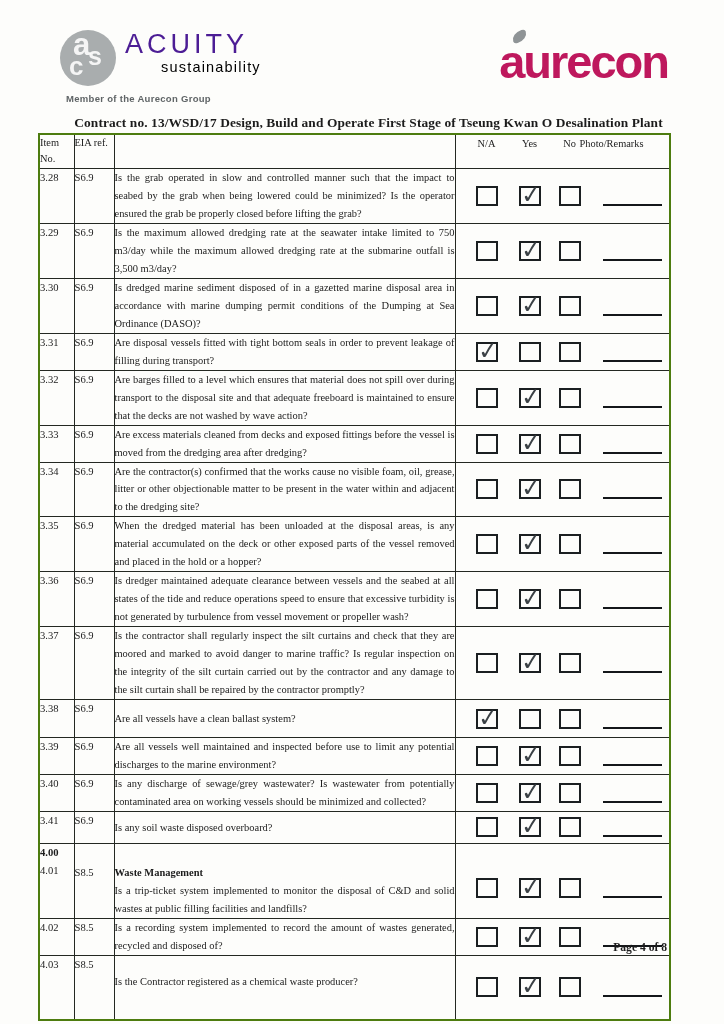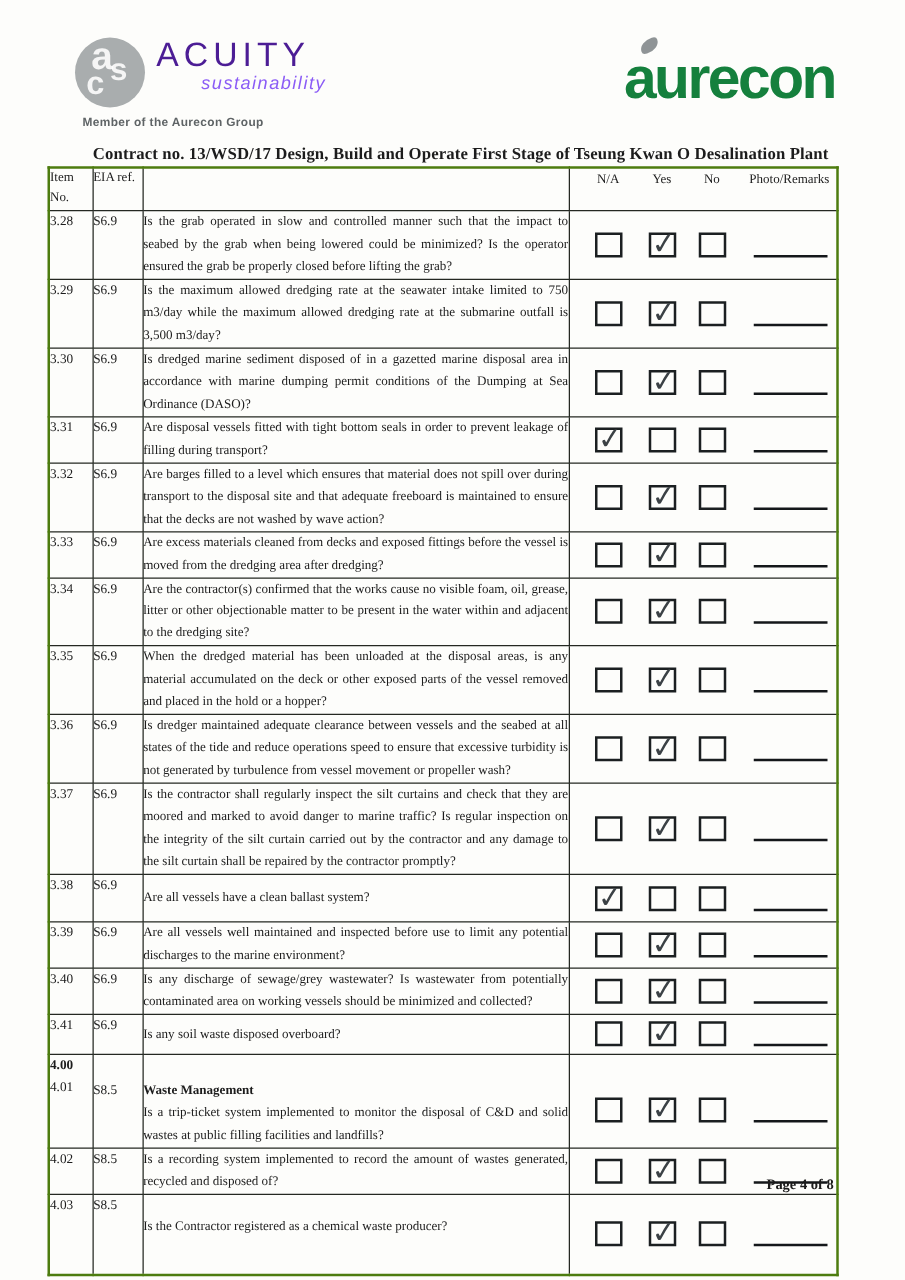--- a/index.html
+++ b/index.html
@@ -17,36 +17,36 @@
   .acuity-top{display:flex;align-items:flex-start;gap:9px;}
   .acuity-circle{
     width:56px;height:56px;border-radius:50%;
     background:#a9adae;position:relative;flex:0 0 auto;
     font-family:"Liberation Sans", sans-serif;font-weight:bold;color:rgba(255,255,255,.88);
   }
   .acuity-circle .m0{position:absolute;top:-3px;left:13px;font-size:31px;}
   .acuity-circle .m1{position:absolute;top:12px;left:28px;font-size:25px;}
   .acuity-circle .m2{position:absolute;top:21px;left:9px;font-size:26px;}
   .acuity-name{font-family:"Liberation Sans", sans-serif;font-size:27px;line-height:1.05;letter-spacing:4px;color:#4c1d95;font-weight:500;}
-  .acuity-sub{font-family:"Liberation Sans", sans-serif;font-size:14.5px;letter-spacing:1.2px;color:#8b5cf6;padding-left:36px;margin-top:1px;font-style:italic;}
+  .acuity-sub{font-family:"Liberation Sans", sans-serif;font-size:14.5px;letter-spacing:1.2px;color:#000000;padding-left:36px;margin-top:1px;}
   .acuity-tag{font-family:"Liberation Sans", sans-serif;font-size:9.5px;font-weight:bold;color:#5f6466;margin:7px 0 0 6px;letter-spacing:.3px;}
   .aurecon{position:relative;margin-top:8px;}
-  .aurecon-name{font-family:"Liberation Sans", sans-serif;font-weight:bold;font-size:47px;line-height:1;color:#15803d;letter-spacing:-2px;}
+  .aurecon-name{font-family:"Liberation Sans", sans-serif;font-weight:bold;font-size:47px;line-height:1;color:#be185d;letter-spacing:-2px;}
   .leaf{position:absolute;top:-7px;left:13px;width:15px;height:11px;background:#90959|7;background:#8f9496;border-radius:75% 25% 75% 25%;transform:rotate(-18deg);}
   
   .title{text-align:center;font-weight:bold;font-size:13.4px;margin-top:11px;letter-spacing:.1px;margin-left:13px;}
   
   table.checklist{border-collapse:collapse;table-layout:fixed;width:631px;margin:2px 0 0 38px;border:2px solid #4d7c0f;}
   table.checklist td,table.checklist th{border:1px solid #242822;vertical-align:top;padding:0;font-weight:normal;}
   col.c1{width:35px}col.c2{width:40px}col.c3{width:341px}col.c4{width:215px}
   thead th{height:33px;font-size:10.4px;text-align:left;}
   .h-item,.h-ref{padding:2px 0 0 5px;line-height:1.55;}
   .h-panel{position:relative;}
   .h-panel span{position:absolute;top:3px;transform:translateX(-50%);font-size:10.4px;white-space:nowrap;}
-  .h-na{left:31px}.h-yes{left:74px}.h-no{left:114px}.h-rem{left:176px}
+  .h-na{left:31px}.h-yes{left:74px}.h-no{left:114px}.h-rem{left:156px}
   .c-item{padding:2px 2px 2px 5px;font-size:10.6px;line-height:1.72;}
   .c-ref{padding:2px 2px 2px 4px;font-size:10.6px;line-height:1.72;}
   .item-bold{font-weight:bold;}
   .ref-offset{padding-top:20px;}
   .qcell{padding:3px 7px 4px 7px;font-size:10.45px;line-height:1.72;text-align:justify;}
   .qcell .section{font-weight:bold;text-align:left;margin-top:20px;}
   tbody tr:nth-child(11) .qcell{padding-top:10px;padding-bottom:9px;}
   tbody tr:nth-child(14) .qcell{padding-top:7px;padding-bottom:6px;}
   tbody tr:nth-child(17) .qcell{padding-top:17px;padding-bottom:28px;}
   td.panel{position:relative;}

